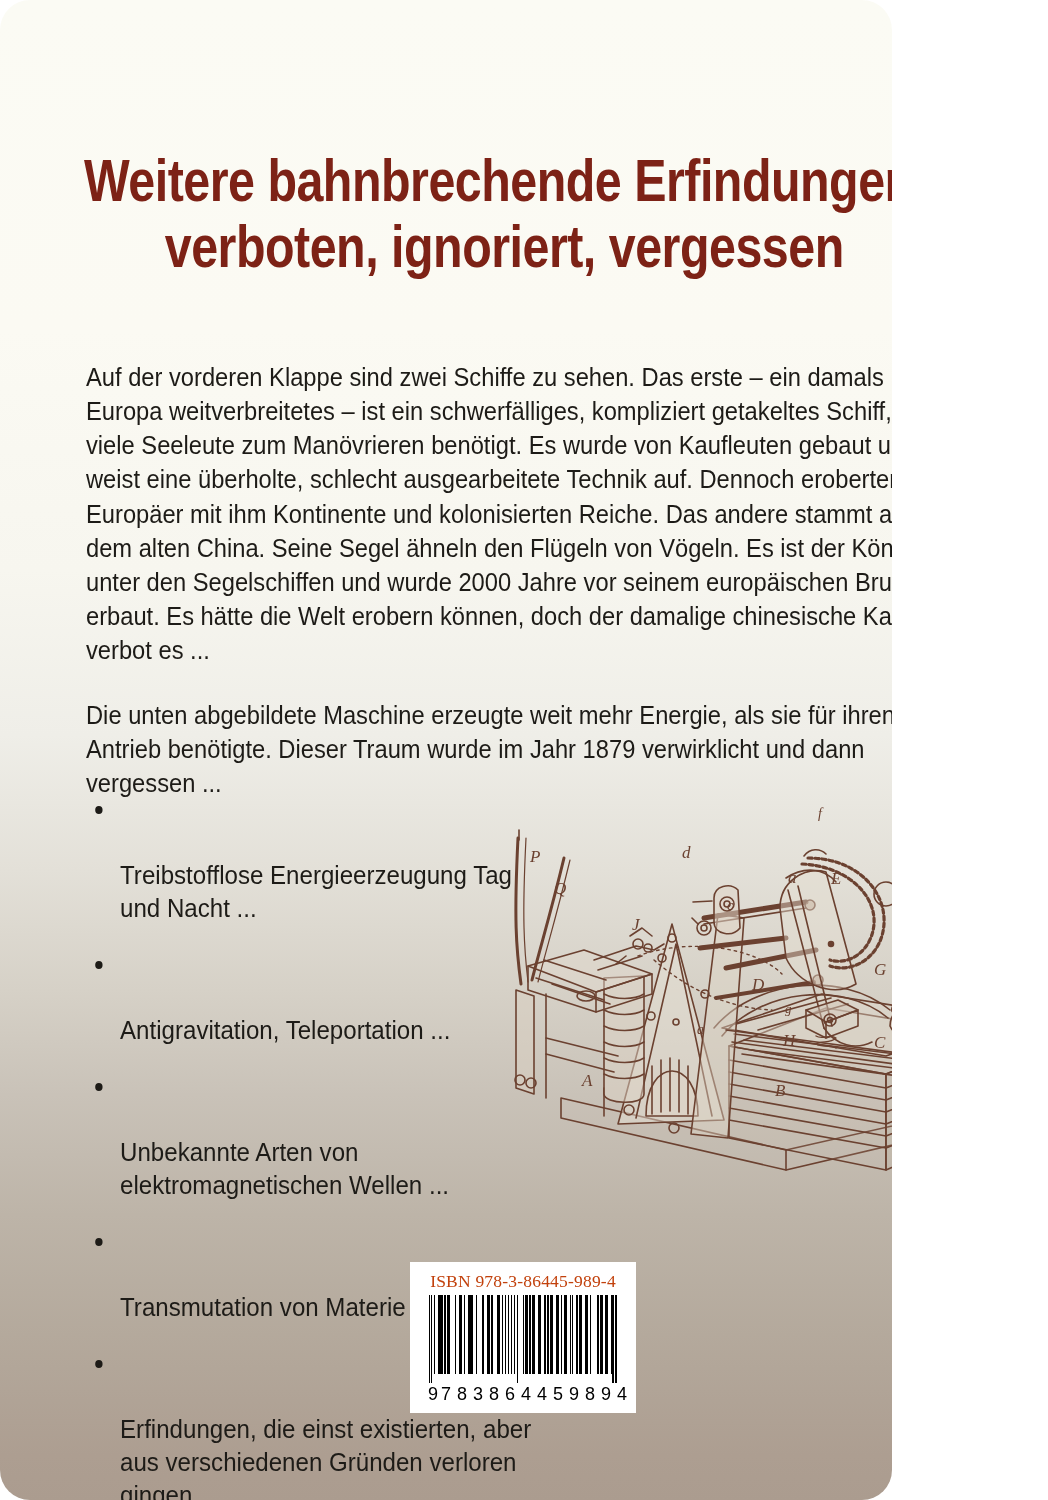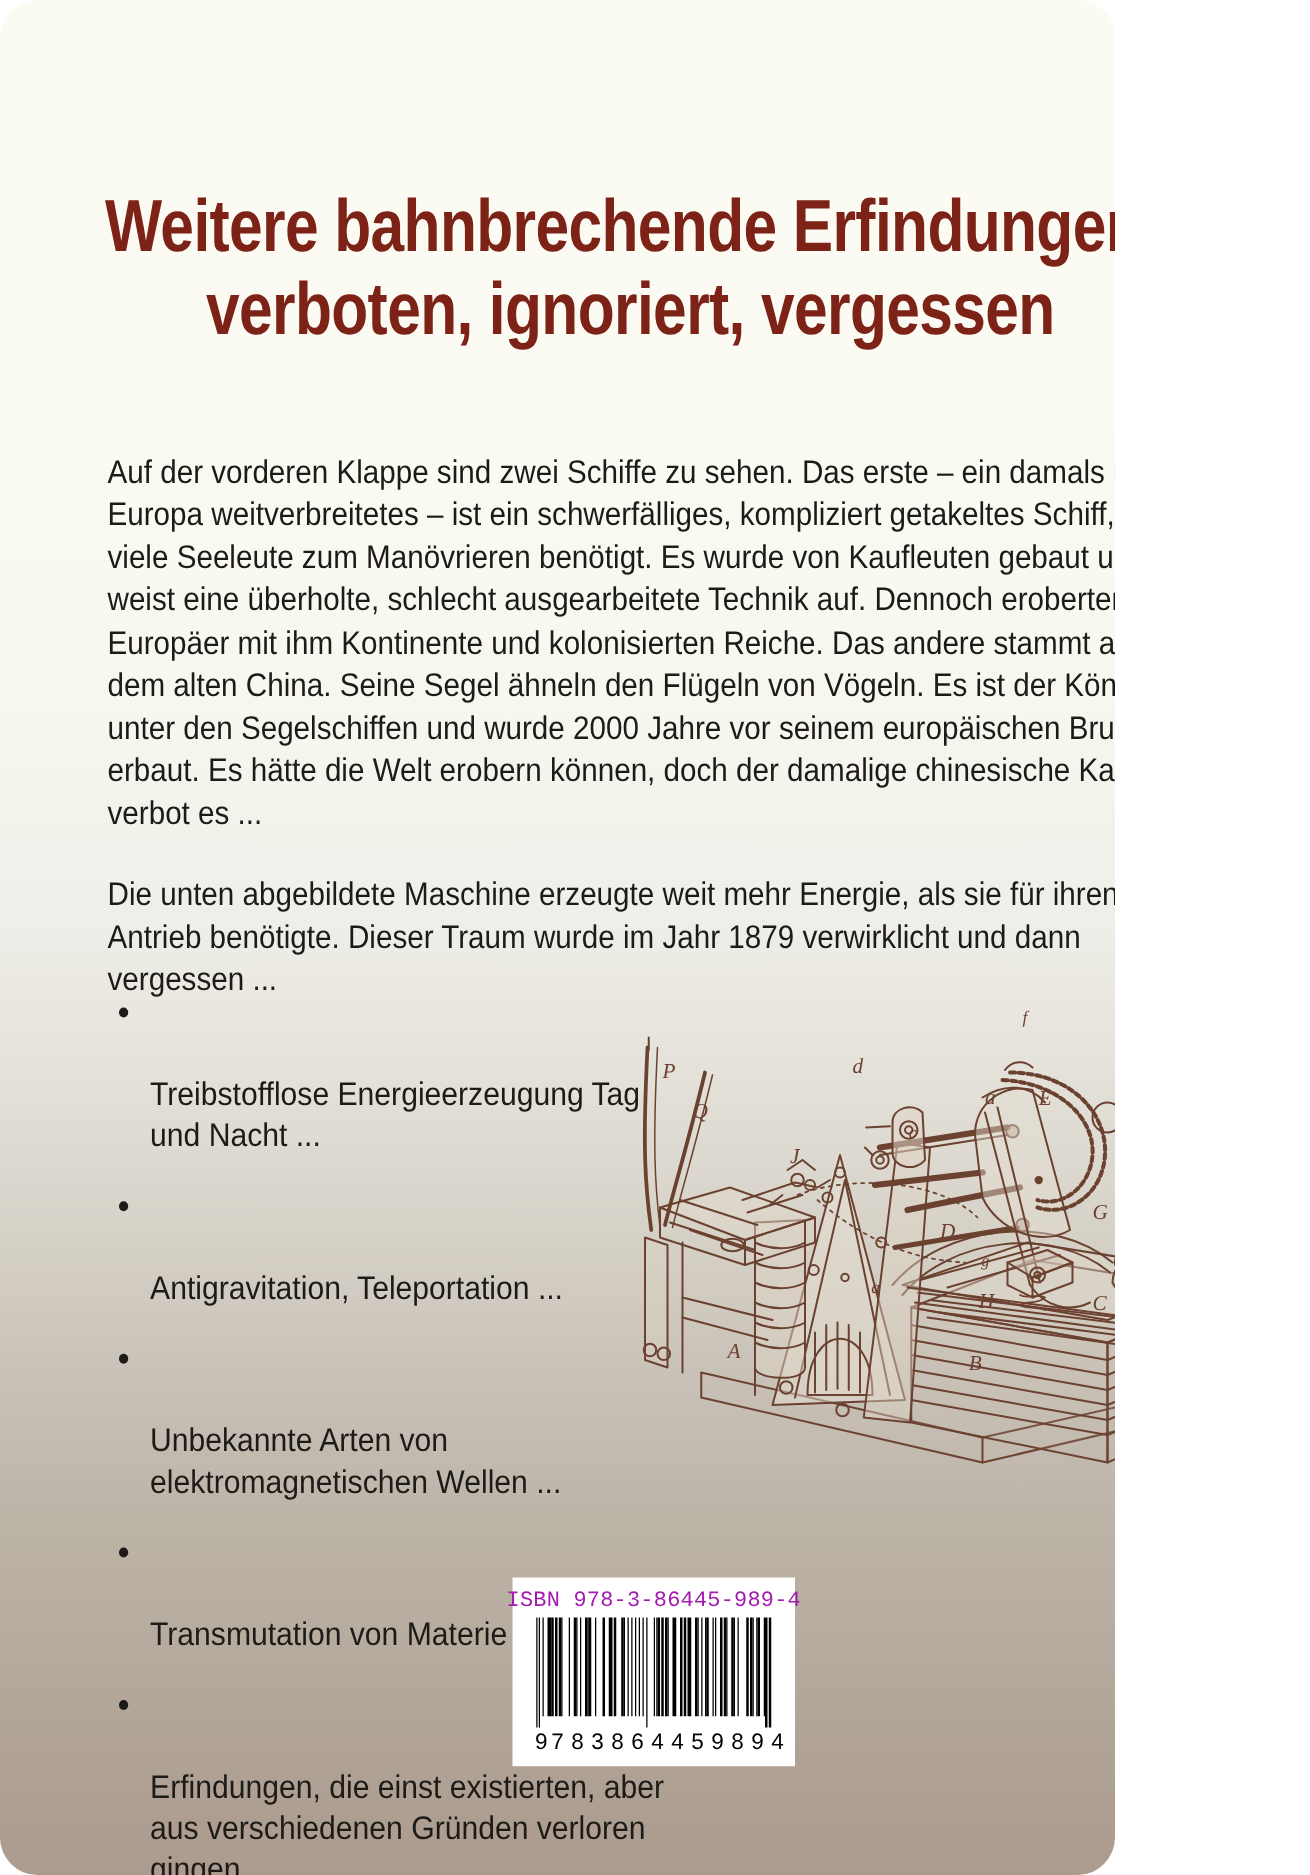--- a/index.html
+++ b/index.html
@@ -123,23 +123,23 @@
     width: 226px;
     height: 151px;
     background: #ffffff;
     box-sizing: border-box;
     padding: 9px 10px 6px 10px;
     display: flex;
     flex-direction: column;
     align-items: center;
   }
   #isbn-text {
-    font-family: Liberation Mono, monospace;
+    font-family: Liberation Serif, serif;
     font-size: 17.5px;
-    color: #a21caf;
+    color: #c2410c;
     letter-spacing: 0.2px;
     margin-bottom: 3px;
     white-space: nowrap;
   }
   #barcode-bars {
     width: 188px;
     height: 88px;
     position: relative;
   }
   #barcode-bars .bar {

